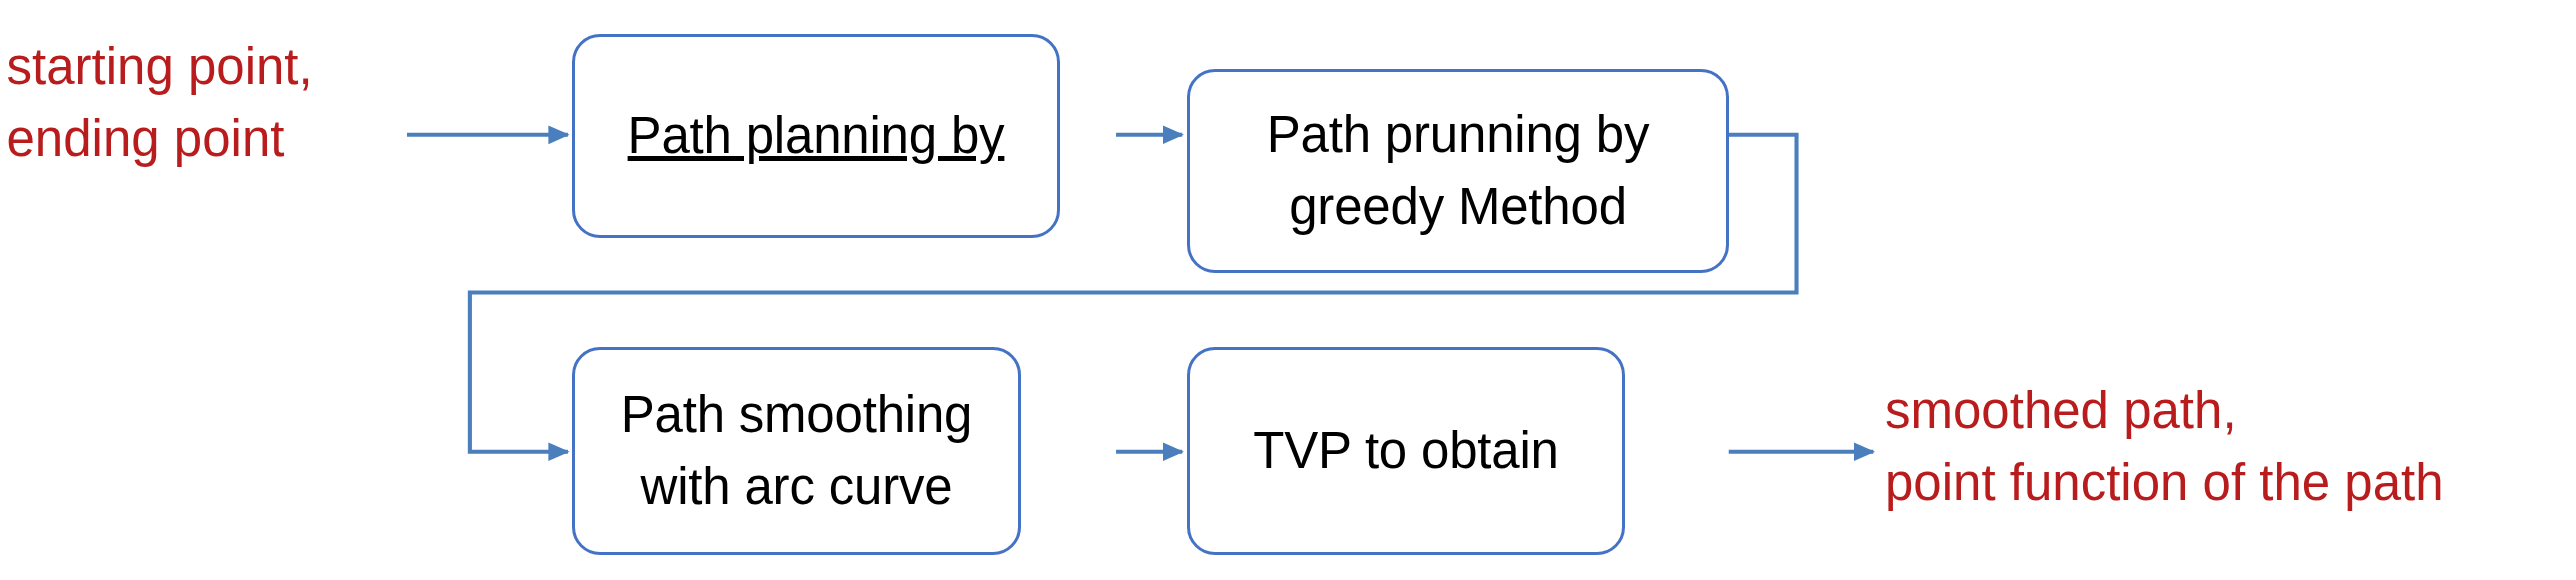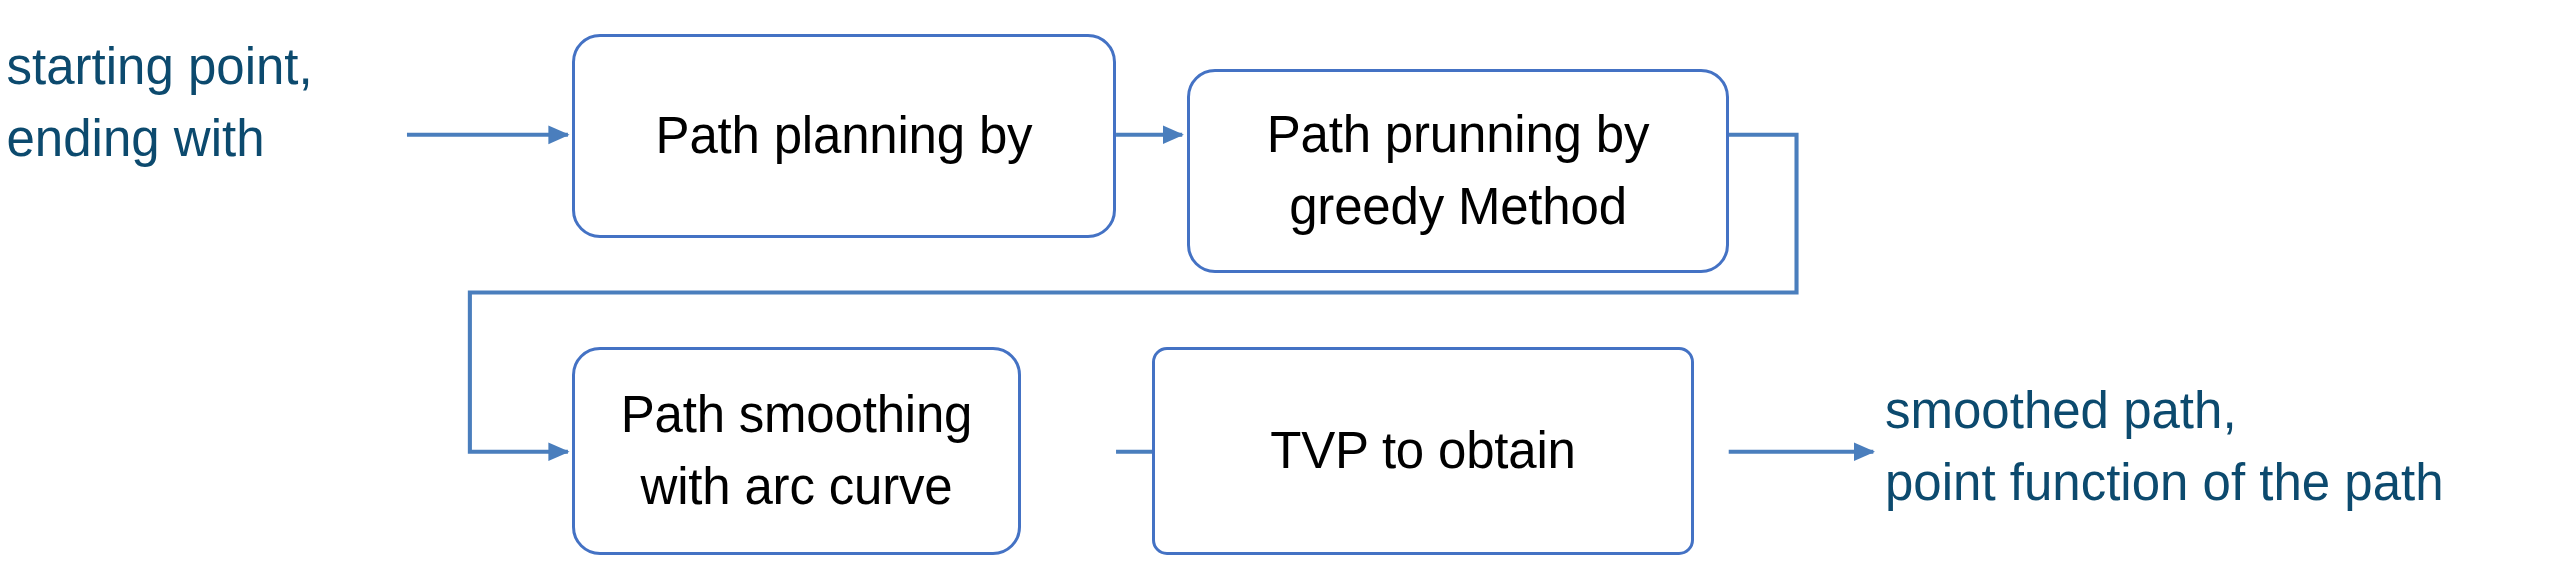--- a/index.html
+++ b/index.html
@@ -39,29 +39,29 @@
     text-align: center;
     color: #000000;
     font-size: 51px;
     line-height: 1.42;
     letter-spacing: -0.2px;
   }
   .node .ln {
     display: block;
     white-space: nowrap;
   }
-  #node-brrt      { left: 572px;  top: 34px;  width: 544px; height: 204px; }
+  #node-brrt      { left: 572px;  top: 34px;  width: 488px; height: 204px; text-decoration: underline; }
   #node-prune     { left: 1187px; top: 34px;  width: 542px; height: 204px; margin-top: 35px; }
   #node-smooth    { left: 572px;  top: 347px; width: 449px; height: 208px; }
-  #node-tvp       { left: 1152px; top: 347px; width: 542px; height: 208px; border-radius: 15px; }
+  #node-tvp       { left: 1187px; top: 347px; width: 438px; height: 208px; }
 
   
   .io-label {
     position: absolute;
-    color: #0c4a6e;
+    color: #b91c1c;
     font-size: 51px;
     line-height: 1.42;
     white-space: nowrap;
   }
   #label-input  { left: 6.5px;    top: 31px; }
   #label-output { left: 1885px; top: 343px; margin-top: 32px; }
   .io-label .ln { display: block; }
 </style>
 </head>
 <body>
@@ -91,21 +91,21 @@
       <path d="M 1365 553 L 1446 553" fill="none" stroke="#4a7ebd" stroke-width="5" marker-end="url(#arrowhead)"></path>
     </g>
 
     <g>
       <path d="M 2115 553 L 2292 553" fill="none" stroke="#4a7ebd" stroke-width="5" marker-end="url(#arrowhead)"></path>
     </g>
   </svg>
 
   <div class="io-label" id="label-input">
     <span class="ln">starting point,</span>
-    <span class="ln">ending with</span>
+    <span class="ln">ending point</span>
   </div>
 
   <div class="node" id="node-brrt">
     <span class="ln">Path planning by</span>
   </div>
 
   <div class="node" id="node-prune">
     <span class="ln">Path prunning by</span>
     <span class="ln">greedy Method</span>
   </div>

